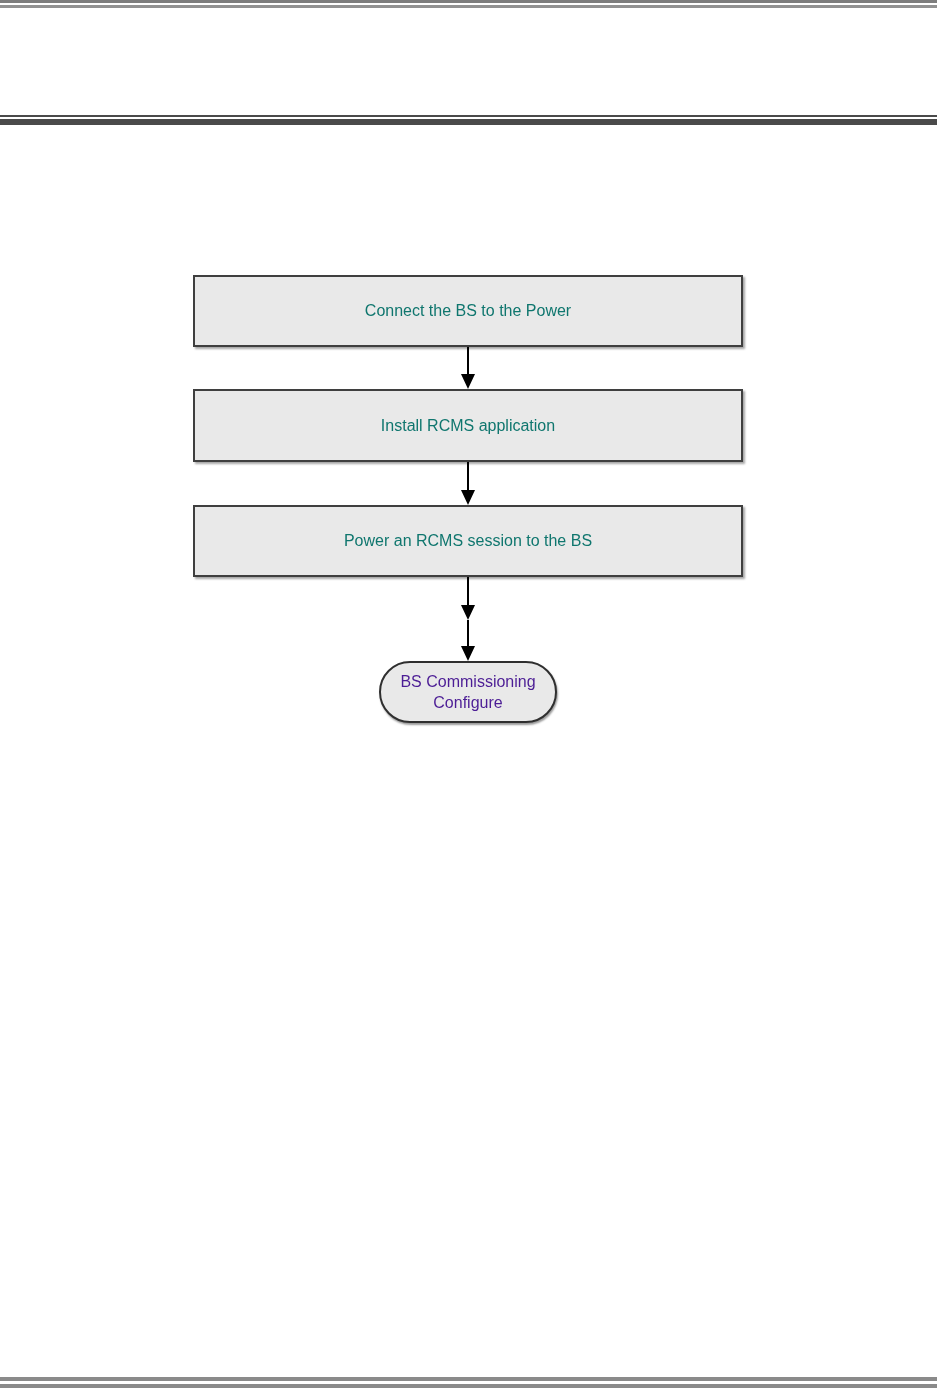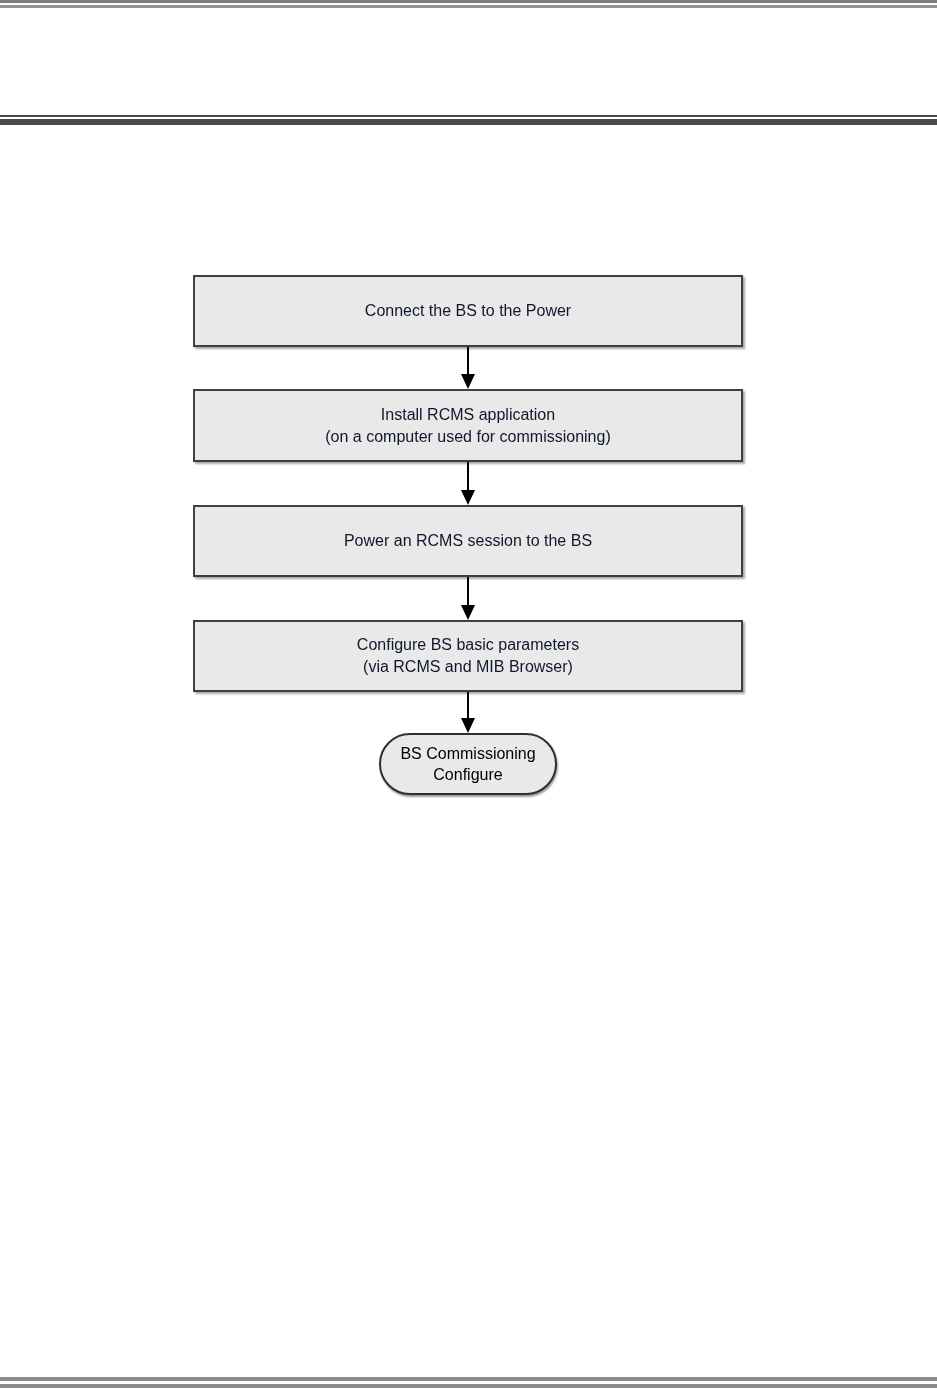--- a/index.html
+++ b/index.html
@@ -54,21 +54,21 @@
     box-sizing: border-box;
     width: 550px;
     border: 2px solid #3f3f3f;
     background: #e9e9e9;
     box-shadow: 2px 2px 2px rgba(0,0,0,0.35);
     display: flex;
     flex-direction: column;
     justify-content: center;
     align-items: center;
     text-align: center;
-    color: #0f172a;
+    color: #0f766e;
     font-size: 16px;
     line-height: 22px;
   }
   .h72 { height: 72px; }
   .h73 { height: 73px; }
 
   .arrow {
     display: flex;
     flex-direction: column;
     align-items: center;
@@ -96,21 +96,21 @@
     height: 62px;
     border: 2px solid #2f2f2f;
     border-radius: 31px;
     background: #e9e9e9;
     box-shadow: 1px 2px 2px rgba(0,0,0,0.4);
     display: flex;
     flex-direction: column;
     justify-content: center;
     align-items: center;
     text-align: center;
-    color: #000000;
+    color: #4c1d95;
     font-size: 16px;
     line-height: 21px;
   }
 </style>
 </head>
 <body>
 
 <div class="top-rules">
   <div class="top-rule-1"></div>
   <div class="top-rule-gap"></div>
@@ -129,41 +129,36 @@
     <div>Connect the BS to the Power</div>
   </div>
 
   <div class="arrow a42">
     <div class="line"></div>
     <div class="head"></div>
   </div>
 
   <div class="process-box h73">
     <div>Install RCMS application</div>
-    <div>(on a computer used for commissioning)</div>
   </div>
 
   <div class="arrow a43">
     <div class="line"></div>
     <div class="head"></div>
   </div>
 
   <div class="process-box h72">
     <div>Power an RCMS session to the BS</div>
   </div>
 
   <div class="arrow a43">
     <div class="line"></div>
     <div class="head"></div>
   </div>
 
-  <div class="process-box h72">
-    <div>Configure BS basic parameters</div>
-    <div>(via RCMS and MIB Browser)</div>
-  </div>
 
   <div class="arrow a41">
     <div class="line"></div>
     <div class="head"></div>
   </div>
 
   <div class="terminator">
     <div>BS Commissioning</div>
     <div>Configure</div>
   </div>

